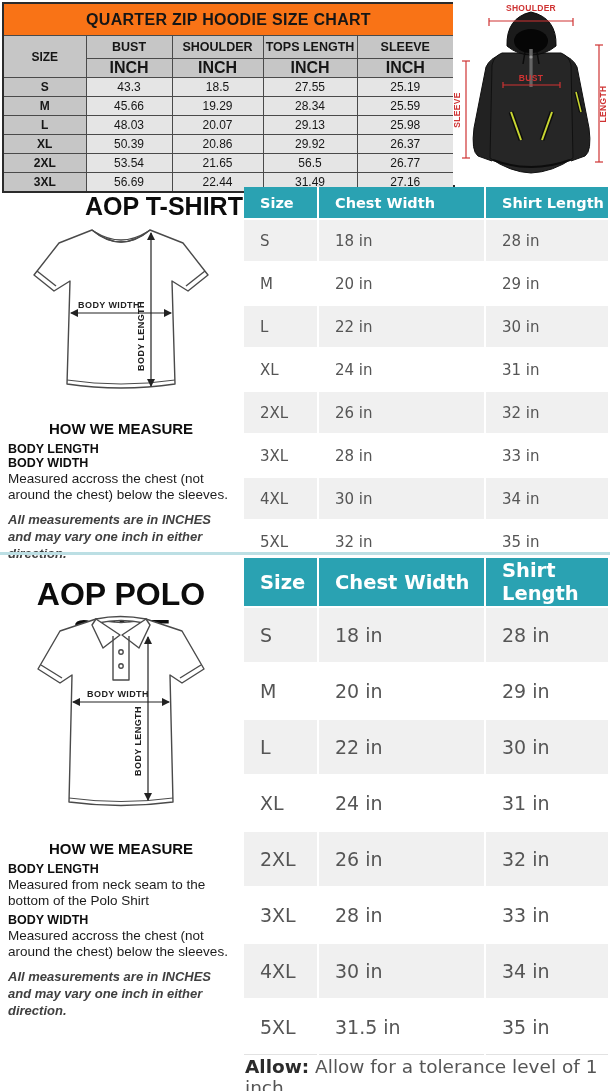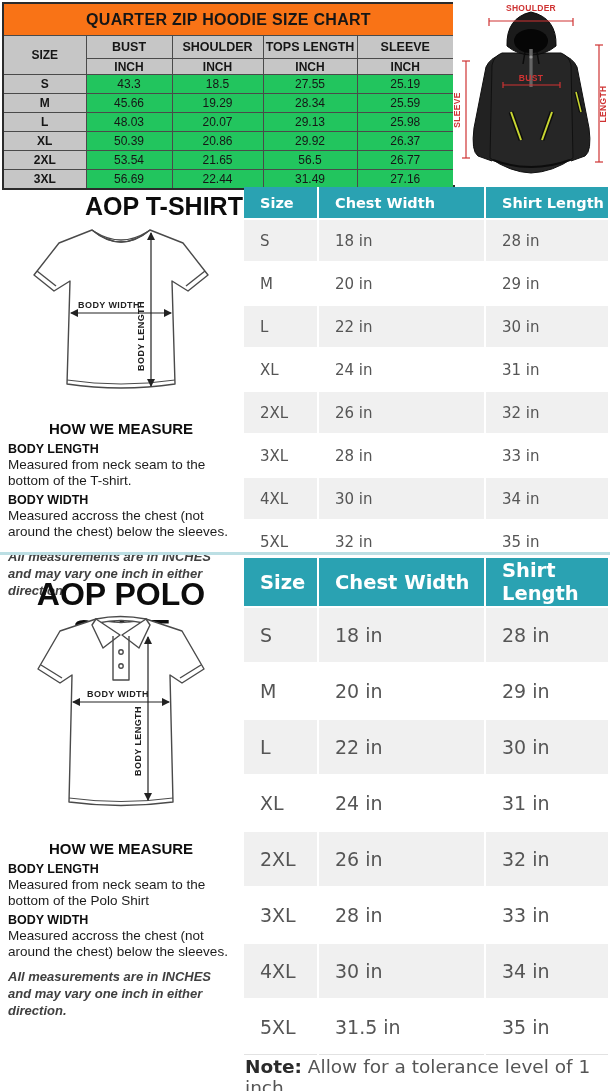--- a/index.html
+++ b/index.html
@@ -6,24 +6,24 @@
   body{
     width:610px;height:1091px;position:relative;background:#fff;
     font-family:"Liberation Sans",sans-serif;overflow:hidden;color:#111;
   }
   
   .hoodie-table{
     position:absolute;left:2px;top:2px;width:453px;
     border-collapse:collapse;table-layout:fixed;border:2px solid #2b2b2b;
   }
   .hoodie-table td{border:1px solid #4a4a4a;text-align:center;vertical-align:middle;
-    font-size:12px;color:#161616;background:#22c55e;padding:0;}
+    font-size:12px;color:#161616;background:#e5e5e5;padding:0;}
   .hoodie-table .ht-title{height:31px;font-size:16px;font-weight:bold;background:#f97316;letter-spacing:.3px;}
   .hoodie-table .ht-head{background:#c6c6c6;font-weight:bold;height:22px;font-size:12.5px;}
-  .hoodie-table .ht-unit{background:#c6c6c6;font-weight:bold;height:15px;font-size:12px;}
+  .hoodie-table .ht-unit{background:#c6c6c6;font-weight:bold;height:15px;font-size:16px;}
   .hoodie-table .ht-size{background:#c6c6c6;font-weight:bold;}
   .hoodie-table tbody td{height:18px;}
   
   .hoodie-fig{position:absolute;left:453px;top:0;width:157px;height:185px;}
   
   .section-title{position:absolute;width:242px;text-align:center;font-weight:bold;color:#0c0c0c;}
   .tshirt-title{top:192px;left:0;font-size:25px;margin-left:43px;}
   .polo-title{top:576px;left:0;font-size:32px;}
   .fig{position:absolute;}
   .tshirt-fig{left:3px;top:216px;width:237px;height:186px;}
@@ -210,21 +210,20 @@
     <line x1="68" y1="97" x2="168" y2="97" marker-start="url(#arr)" marker-end="url(#arr)"></line>
     <line x1="148" y1="17" x2="148" y2="170" marker-start="url(#arr)" marker-end="url(#arr)"></line>
   </g>
   <text class="dim-label" x="106" y="92" text-anchor="middle">BODY WIDTH</text>
   <text class="dim-label" x="141" y="120" text-anchor="middle" transform="rotate(-90 141 120)">BODY LENGTH</text>
 </svg>
 
 <div class="measure tshirt-measure">
   <div class="m-head">HOW WE MEASURE</div>
   <div class="m-label">BODY LENGTH</div>
-  <div class="m-text">Measured from neck seam to the bottom of the T-shirt.</div>
   <div class="m-label">BODY WIDTH</div>
   <div class="m-text">Measured accross the chest (not around the chest) below the sleeves.</div>
   <div class="m-disc">All measurements are in INCHES and may vary one inch in either direction.</div>
 </div>
 
 <table class="size-table tshirt-table">
   <colgroup>
       <col style="width:74px">
       <col style="width:167px">
       <col style="width:123px">
@@ -380,13 +379,13 @@
       </tr>
 
       <tr>
         <td>5XL</td>
         <td>31.5 in</td>
         <td>35 in</td>
       </tr>
     </tbody>
 </table>
 
-<div class="note"><b>Note:</b><span> Allow for a tolerance level of 1 inch</span></div>
+<div class="note"><b>Allow:</b><span> Allow for a tolerance level of 1 inch</span></div>
 
 </body></html>

